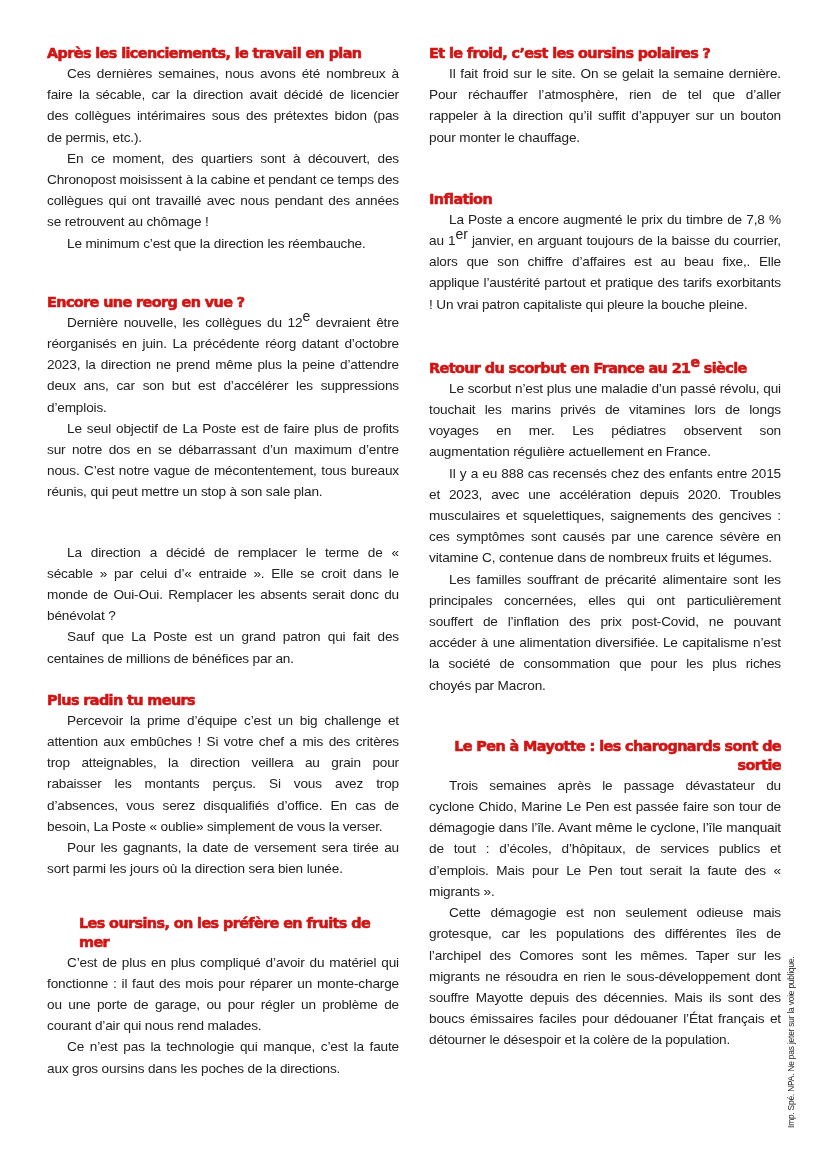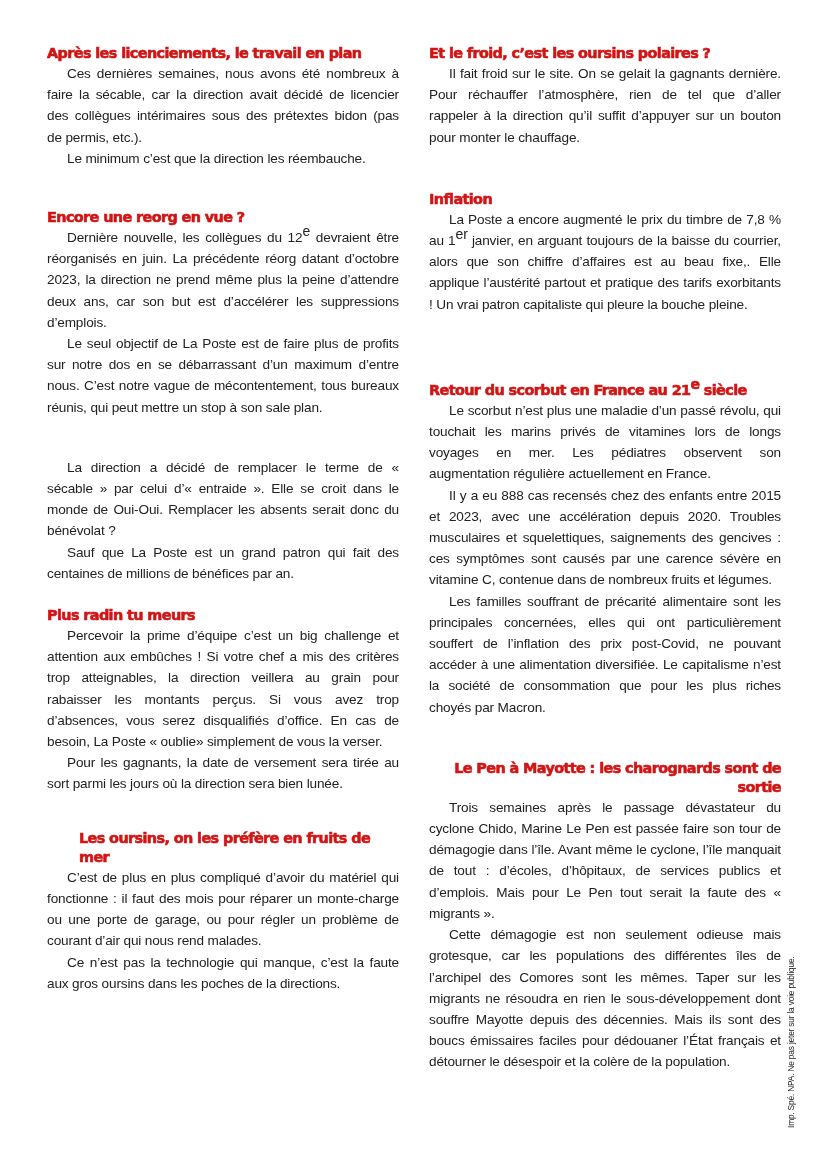--- a/index.html
+++ b/index.html
@@ -46,20 +46,21 @@
 </head>
 <body>
 
 <div class="page">
 
   <div class="col col-left">
 
     <section class="article">
       <h2 class="headline" style="color: rgb(209, 21, 21); -webkit-text-stroke-color: rgb(209, 21, 21);">Après les licenciements, le travail en plan</h2>
       <p class="para" style="color: rgb(34, 34, 34);">Ces dernières semaines, nous avons été nombreux à faire la sécable, car la direction avait décidé de licencier des collègues intérimaires sous des prétextes bidon (pas de permis, etc.).</p>
+      <p class="para" style="color: rgb(34, 34, 34);">En ce moment, des quartiers sont à découvert, des Chronopost moisissent à la cabine et pendant ce temps des collègues qui ont travaillé avec nous pendant des années se retrouvent au chômage !</p>
       <p class="para" style="color: rgb(34, 34, 34);">Le minimum c’est que la direction les réembauche.</p>
     </section>
 
     <section class="article" style="margin-top:39px;">
       <h2 class="headline" style="color: rgb(209, 21, 21); -webkit-text-stroke-color: rgb(209, 21, 21);">Encore une reorg en vue ?</h2>
       <p class="para" style="color: rgb(34, 34, 34);"><span>Dernière nouvelle, les collègues du 12</span><sup>e</sup><span> devraient être réorganisés en juin. La précédente réorg datant d’octobre 2023, la direction ne prend même plus la peine d’attendre deux ans, car son but est d’accélérer les suppressions d’emplois.</span></p>
       <p class="para" style="color: rgb(34, 34, 34);">Le seul objectif de La Poste est de faire plus de profits sur notre dos en se débarrassant d’un maximum d’entre nous. C’est notre vague de mécontentement, tous bureaux réunis, qui peut mettre un stop à  son sale plan.</p>
     </section>
 
     <section class="article" style="margin-top:39px;">
@@ -78,29 +79,29 @@
       <p class="para" style="color: rgb(34, 34, 34);">C’est de plus en plus compliqué d’avoir du matériel qui fonctionne : il faut des mois pour réparer un monte-charge ou une porte de garage, ou pour régler un problème de courant d’air qui nous rend malades.</p>
       <p class="para" style="color: rgb(34, 34, 34);">Ce n’est pas la technologie qui manque, c’est la faute aux gros oursins dans les poches de la directions.</p>
     </section>
 
   </div>
 
   <div class="col col-right">
 
     <section class="article">
       <h2 class="headline" style="color: rgb(209, 21, 21); -webkit-text-stroke-color: rgb(209, 21, 21);">Et le froid, c’est les oursins polaires ?</h2>
-      <p class="para" style="color: rgb(34, 34, 34);">Il fait froid sur le site. On se gelait la gagnants dernière. Pour réchauffer l’atmosphère, rien de tel que d’aller rappeler à la direction qu’il suffit d’appuyer sur un bouton pour monter le chauffage.</p>
+      <p class="para" style="color: rgb(34, 34, 34);">Il fait froid sur le site. On se gelait la semaine dernière. Pour réchauffer l’atmosphère, rien de tel que d’aller rappeler à la direction qu’il suffit d’appuyer sur un bouton pour monter le chauffage.</p>
     </section>
 
     <section class="article" style="margin-top:42px;">
       <h2 class="headline" style="color: rgb(209, 21, 21); -webkit-text-stroke-color: rgb(209, 21, 21);">Inflation</h2>
       <p class="para" style="color: rgb(34, 34, 34);"><span>La Poste a encore augmenté le prix du timbre de 7,8 % au 1</span><sup>er</sup><span> janvier, en arguant toujours de la baisse du courrier, alors que son chiffre d’affaires est au beau fixe,. Elle applique l’austérité partout et pratique des tarifs exorbitants ! Un vrai patron capitaliste qui pleure la bouche pleine.</span></p>
     </section>
 
-    <section class="article" style="margin-top:66px;">
+    <section class="article" style="margin-top:44px;">
       <h2 class="headline" style="color: rgb(209, 21, 21); -webkit-text-stroke-color: rgb(209, 21, 21);"><span>Retour du scorbut en France au 21</span><sup>e</sup><span> siècle</span></h2>
       <p class="para" style="color: rgb(34, 34, 34);">Le scorbut n’est plus une maladie d’un passé révolu, qui touchait les marins privés de vitamines lors de longs voyages en mer. Les pédiatres observent son augmentation régulière actuellement en France.</p>
       <p class="para" style="color: rgb(34, 34, 34);">Il y a eu 888 cas recensés chez des enfants entre 2015 et 2023, avec une accélération depuis 2020. Troubles musculaires et squelettiques, saignements des gencives : ces symptômes sont causés par une carence sévère en vitamine C, contenue dans de nombreux fruits et légumes.</p>
       <p class="para" style="color: rgb(34, 34, 34);">Les familles souffrant de précarité alimentaire sont les principales concernées, elles qui ont particulièrement souffert de l’inflation des prix post-Covid, ne pouvant accéder à une alimentation diversifiée. Le capitalisme n’est la société de consommation que pour les plus riches choyés par Macron.</p>
     </section>
 
     <section class="article" style="margin-top:41px;">
       <h2 class="headline" style="color: rgb(209, 21, 21); text-align: right; -webkit-text-stroke-color: rgb(209, 21, 21);">Le Pen à Mayotte : les charognards sont de sortie</h2>
       <p class="para" style="color: rgb(34, 34, 34);">Trois semaines après le passage dévastateur du cyclone Chido, Marine Le Pen est passée faire son tour de démagogie dans l’île. Avant même le cyclone, l’île manquait de tout : d’écoles, d’hôpitaux, de services publics et d’emplois. Mais pour Le Pen tout serait la faute des « migrants ».</p>
       <p class="para" style="color: rgb(34, 34, 34);">Cette démagogie est non seulement odieuse mais grotesque, car les populations des différentes îles de l’archipel des Comores sont les mêmes. Taper sur les migrants ne résoudra en rien le sous-développement dont souffre Mayotte depuis des décennies. Mais ils sont des boucs émissaires faciles pour dédouaner l’État français et détourner le désespoir et la colère de la population.</p>

